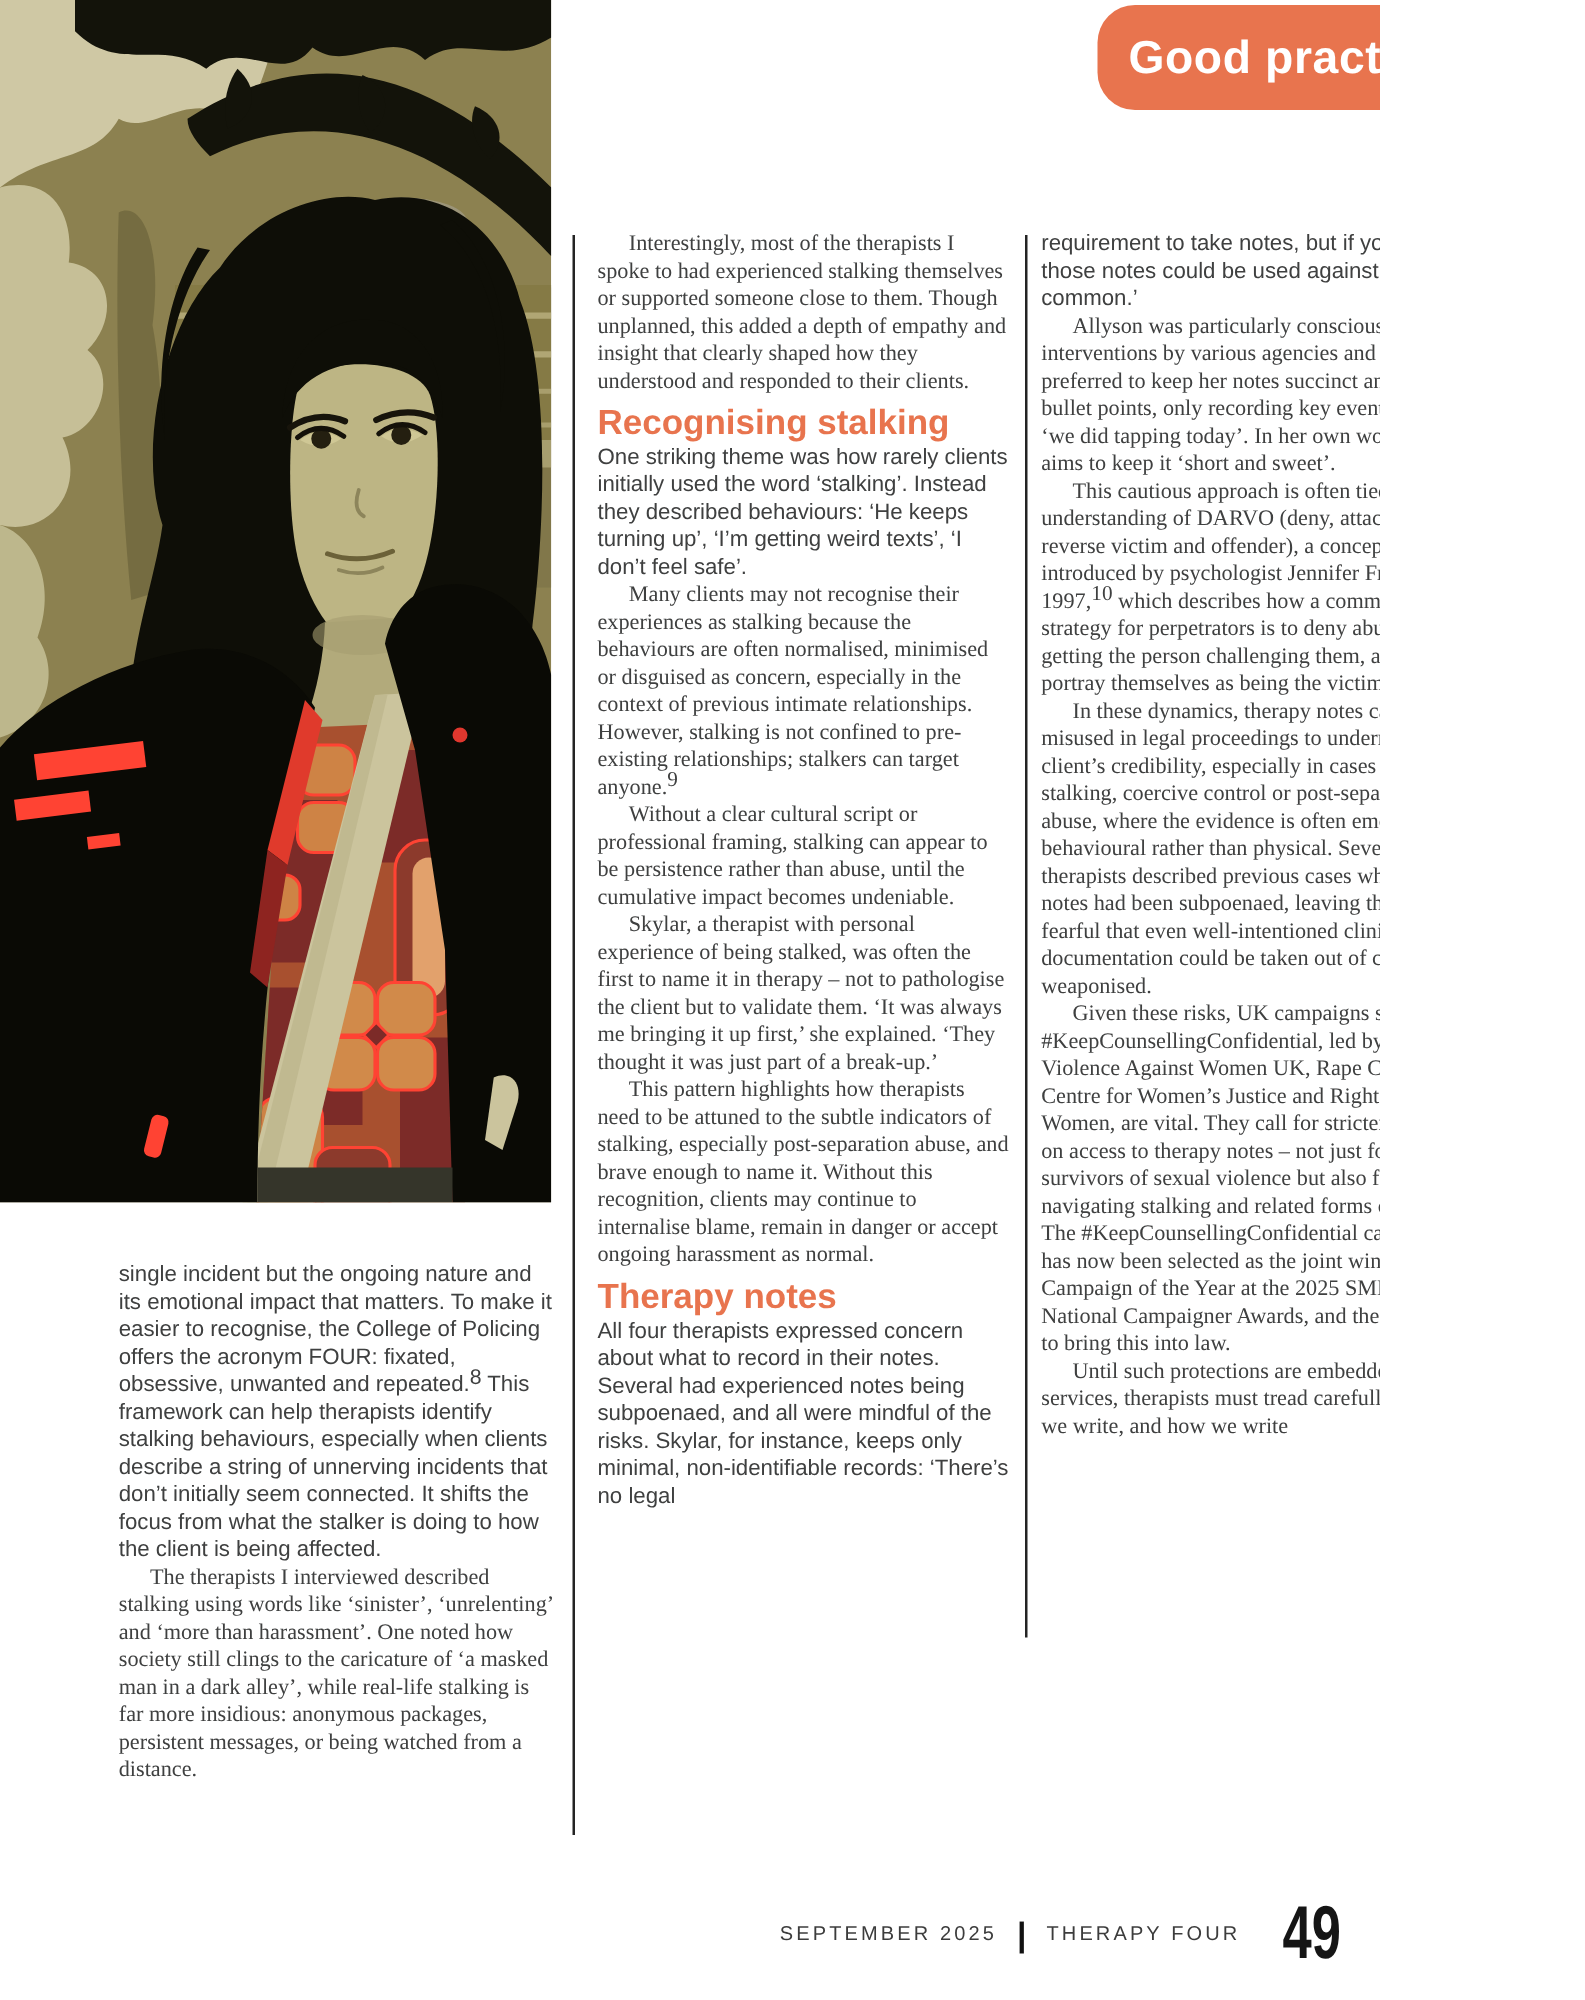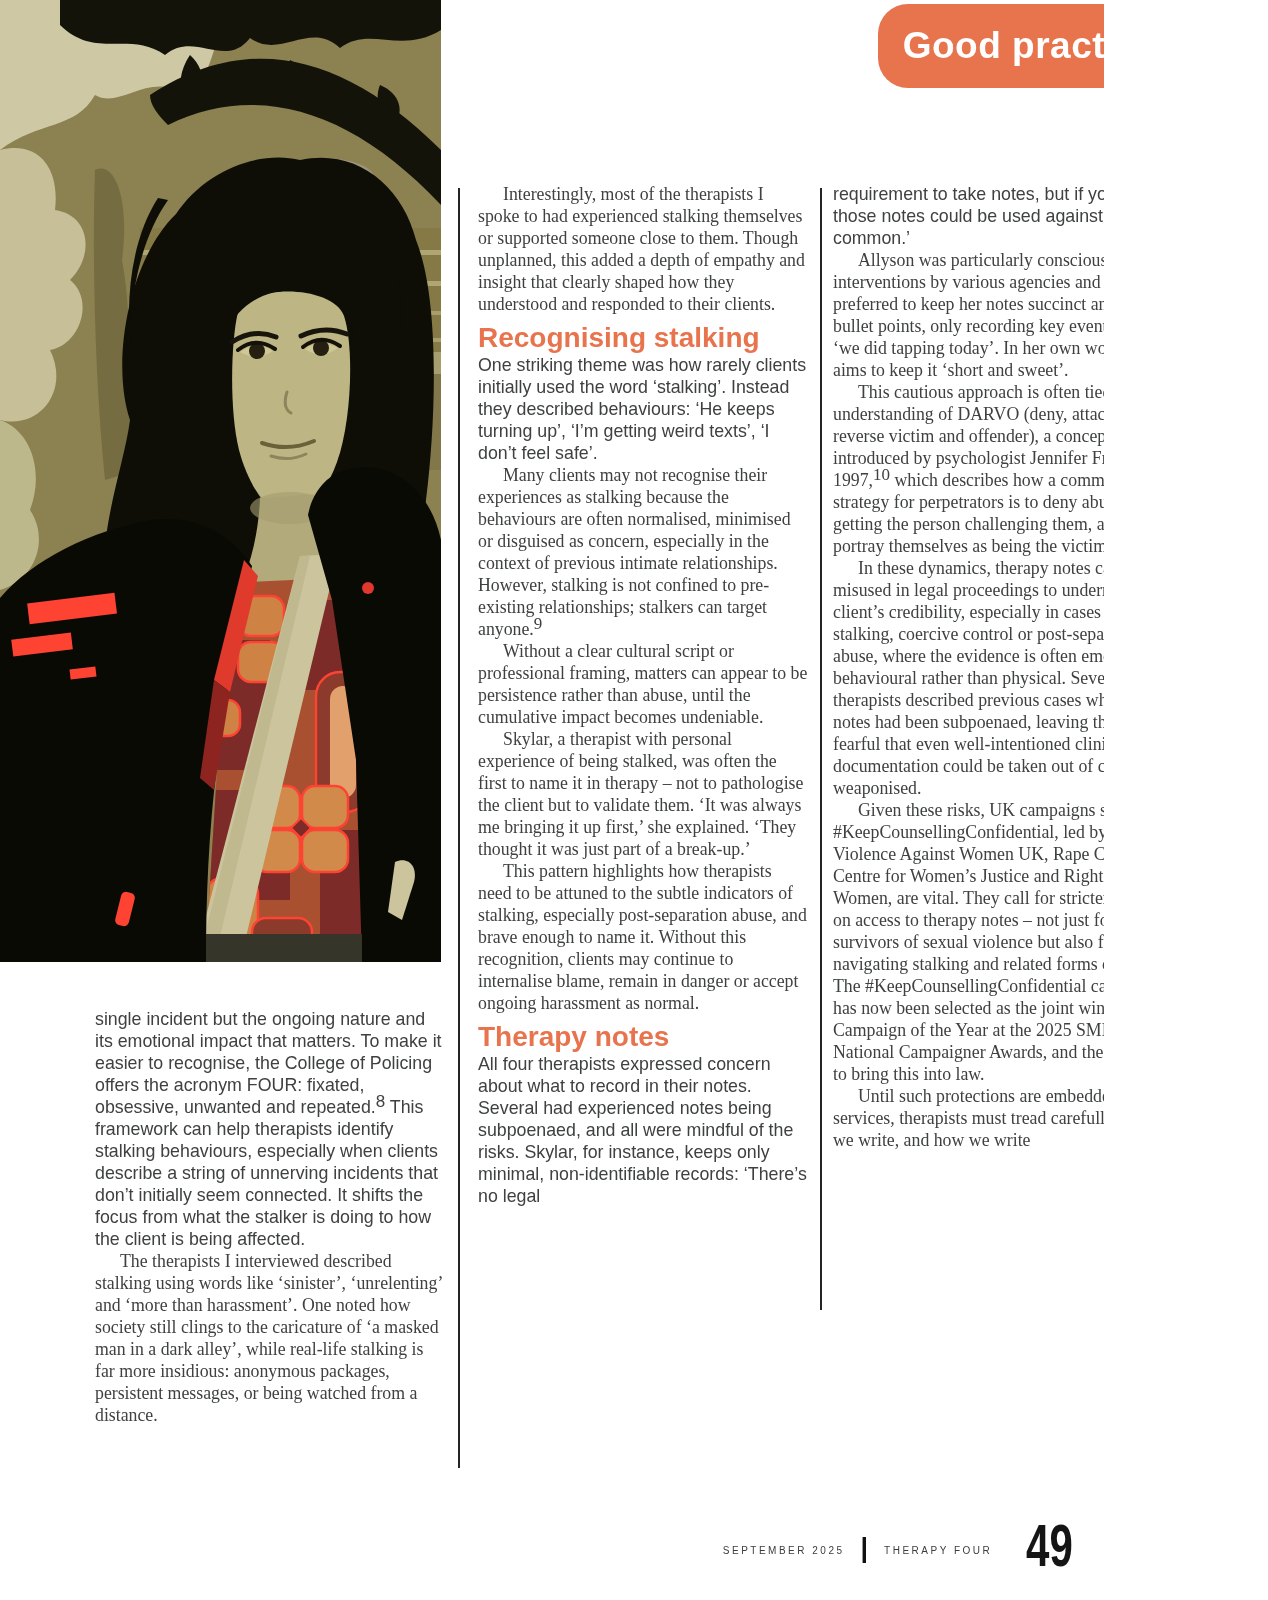--- a/index.html
+++ b/index.html
@@ -68,21 +68,21 @@
     color:#fff;font-size:25px;font-weight:bold;line-height:1;
     font-family:"DejaVu Sans",sans-serif;margin-top:-2px;
   }
 
   
   .footer{
     position:absolute;right:31px;top:1508px;height:62px;
     display:flex;align-items:flex-end;
   }
   .footer .small{
-    font-size:10px;letter-spacing:2.5px;color:#3C3C3C;line-height:1;
+    font-size:16px;letter-spacing:2.5px;color:#3C3C3C;line-height:1;
     padding-bottom:14px;
   }
   .footer .sep{
     font-size:27px;font-weight:bold;color:#111;line-height:1;
     padding:0 16px 8px 16px;
   }
   .footer .pageno{
     font-size:60px;font-weight:bold;color:#151515;line-height:0.82;
     transform:scaleX(0.7);transform-origin:right bottom;
     margin-left:14px;
@@ -225,21 +225,21 @@
   <div class="col col-left">
     <p><span>single incident but the ongoing nature and its emotional impact that matters. To make it easier to recognise, the College of Policing offers the acronym FOUR: fixated, obsessive, unwanted and repeated.</span><sup>8</sup><span> This framework can help therapists identify stalking behaviours, especially when clients describe a string of unnerving incidents that don’t initially seem connected. It shifts the focus from what the stalker is doing to how the client is being affected.</span></p>
     <p class="indent">The therapists I interviewed described stalking using words like ‘sinister’, ‘unrelenting’ and ‘more than harassment’. One noted how society still clings to the caricature of ‘a masked man in a dark alley’, while real-life stalking is far more insidious: anonymous packages, persistent messages, or being watched from a distance.</p>
   </div>
 
   <div class="col col-mid">
     <p class="indent">Interestingly, most of the therapists I spoke to had experienced stalking themselves or supported someone close to them. Though unplanned, this added a depth of empathy and insight that clearly shaped how they understood and responded to their clients.</p>
     <h3>Recognising stalking</h3>
     <p>One striking theme was how rarely clients initially used the word ‘stalking’. Instead they described behaviours: ‘He keeps turning up’, ‘I’m getting weird texts’, ‘I don’t feel safe’.</p>
     <p class="indent"><span>Many clients may not recognise their experiences as stalking because the behaviours are often normalised, minimised or disguised as concern, especially in the context of previous intimate relationships. However, stalking is not confined to pre-existing relationships; stalkers can target anyone.</span><sup>9</sup></p>
-    <p class="indent">Without a clear cultural script or professional framing, matters can appear to be persistence rather than abuse, until the cumulative impact becomes undeniable.</p>
+    <p class="indent">Without a clear cultural script or professional framing, stalking can appear to be persistence rather than abuse, until the cumulative impact becomes undeniable.</p>
     <p class="indent">Skylar, a therapist with personal experience of being stalked, was often the first to name it in therapy – not to pathologise the client but to validate them. ‘It was always me bringing it up first,’ she explained. ‘They thought it was just part of a break-up.’</p>
     <p class="indent">This pattern highlights how therapists need to be attuned to the subtle indicators of stalking, especially post-separation abuse, and brave enough to name it. Without this recognition, clients may continue to internalise blame, remain in danger or accept ongoing harassment as normal.</p>
     <h3>Therapy notes</h3>
     <p>All four therapists expressed concern about what to record in their notes. Several had experienced notes being subpoenaed, and all were mindful of the risks. Skylar, for instance, keeps only minimal, non-identifiable records: ‘There’s no legal</p>
   </div>
 
   <div class="col col-right">
     <p>requirement to take notes, but if you do, those notes could be used against the common.’</p>
     <p class="indent">Allyson was particularly conscious of the interventions by various agencies and therefore preferred to keep her notes succinct and in bullet points, only recording key events such as ‘we did tapping today’. In her own words, she aims to keep it ‘short and sweet’.</p>
     <p class="indent"><span>This cautious approach is often tied to an understanding of DARVO (deny, attack, reverse victim and offender), a concept introduced by psychologist Jennifer Freyd in 1997,</span><sup>10</sup><span> which describes how a common strategy for perpetrators is to deny abuse, getting the person challenging them, and portray themselves as being the victim.</span></p>

